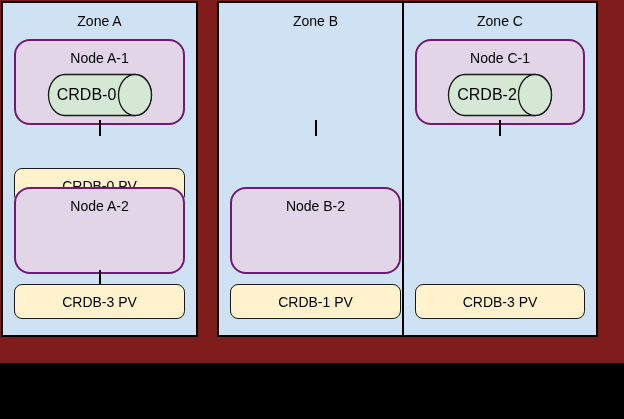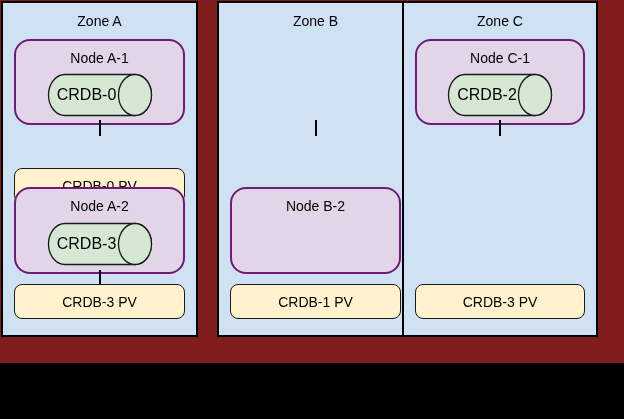--- a/index.html
+++ b/index.html
@@ -112,27 +112,20 @@
         <div class="pod-label">CRDB-0</div>
       </div>
     </div>
     <div class="connector connector-1"></div>
     <div class="pv pv-1">
       <span>CRDB-0 PV</span>
     </div>
 
     <div class="node node-2">
       <div class="node-label">Node A-2</div>
-      <div class="pod">
-        <svg width="106" height="44" viewBox="0 0 106 44">
-          <path d="M 18 1.5 L 88 1.5 A 16.5 20.5 0 0 1 88 42.5 L 18 42.5 A 16.5 20.5 0 0 1 18 1.5 Z" fill="#d5e8d4" stroke="#1a1a1a" stroke-width="1.3"></path>
-          <ellipse cx="88" cy="22" rx="16.5" ry="20.5" fill="#d5e8d4" stroke="#1a1a1a" stroke-width="1.3"></ellipse>
-        </svg>
-        <div class="pod-label">CRDB-3</div>
-      </div>
     </div>
     <div class="connector connector-2"></div>
     <div class="pv pv-2">
       <span>CRDB-3 PV</span>
     </div>
   </div>
 
   <div class="zone" id="zone-b">
     <div class="zone-title">Zone B</div>
 

